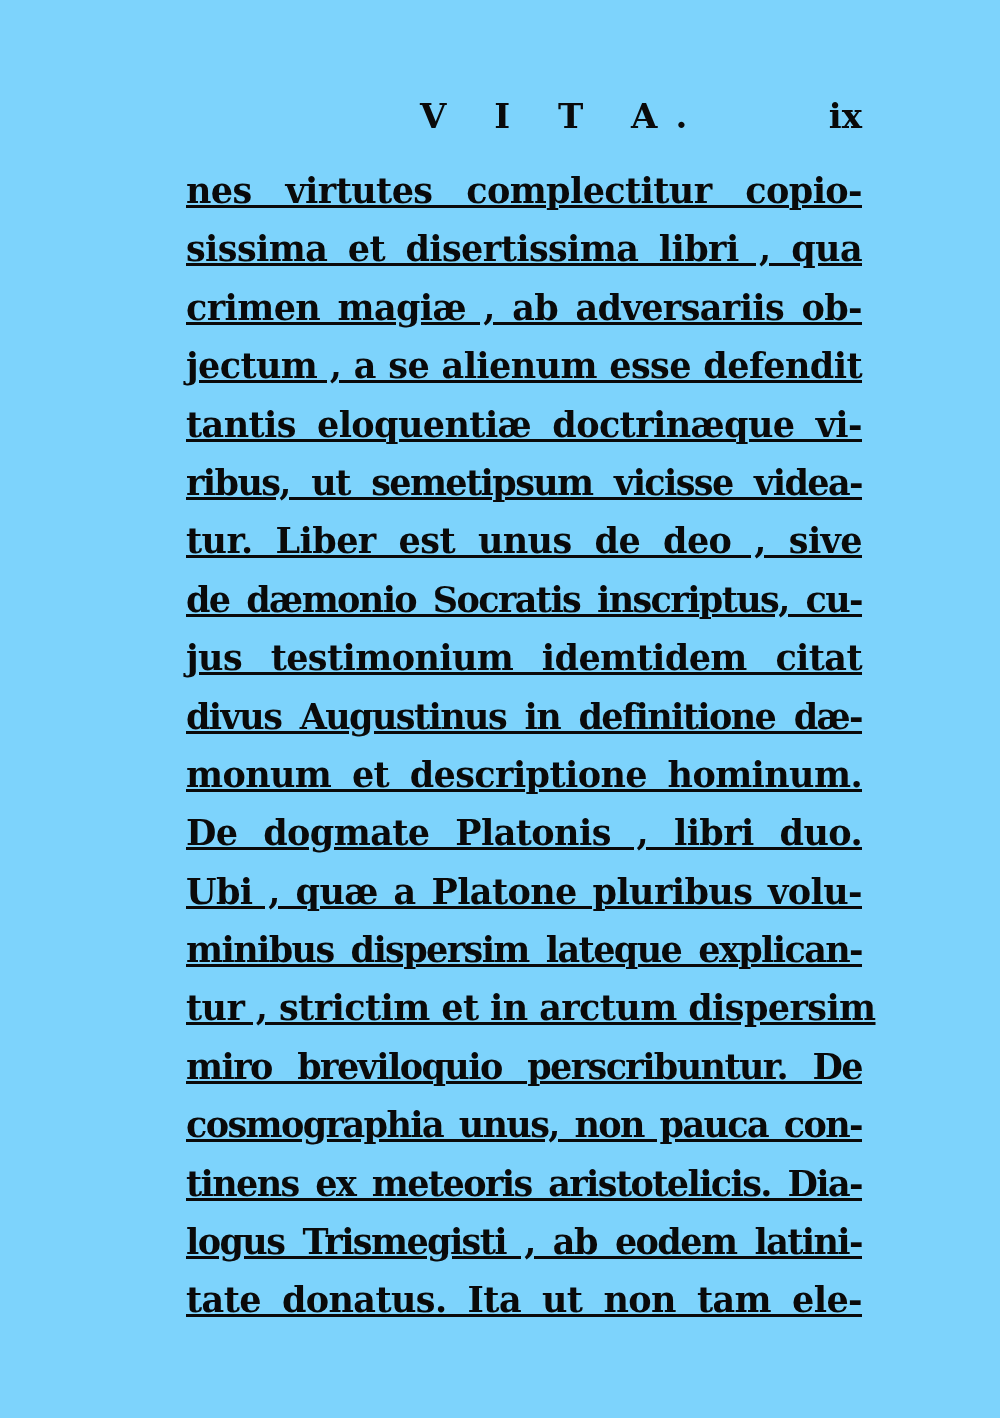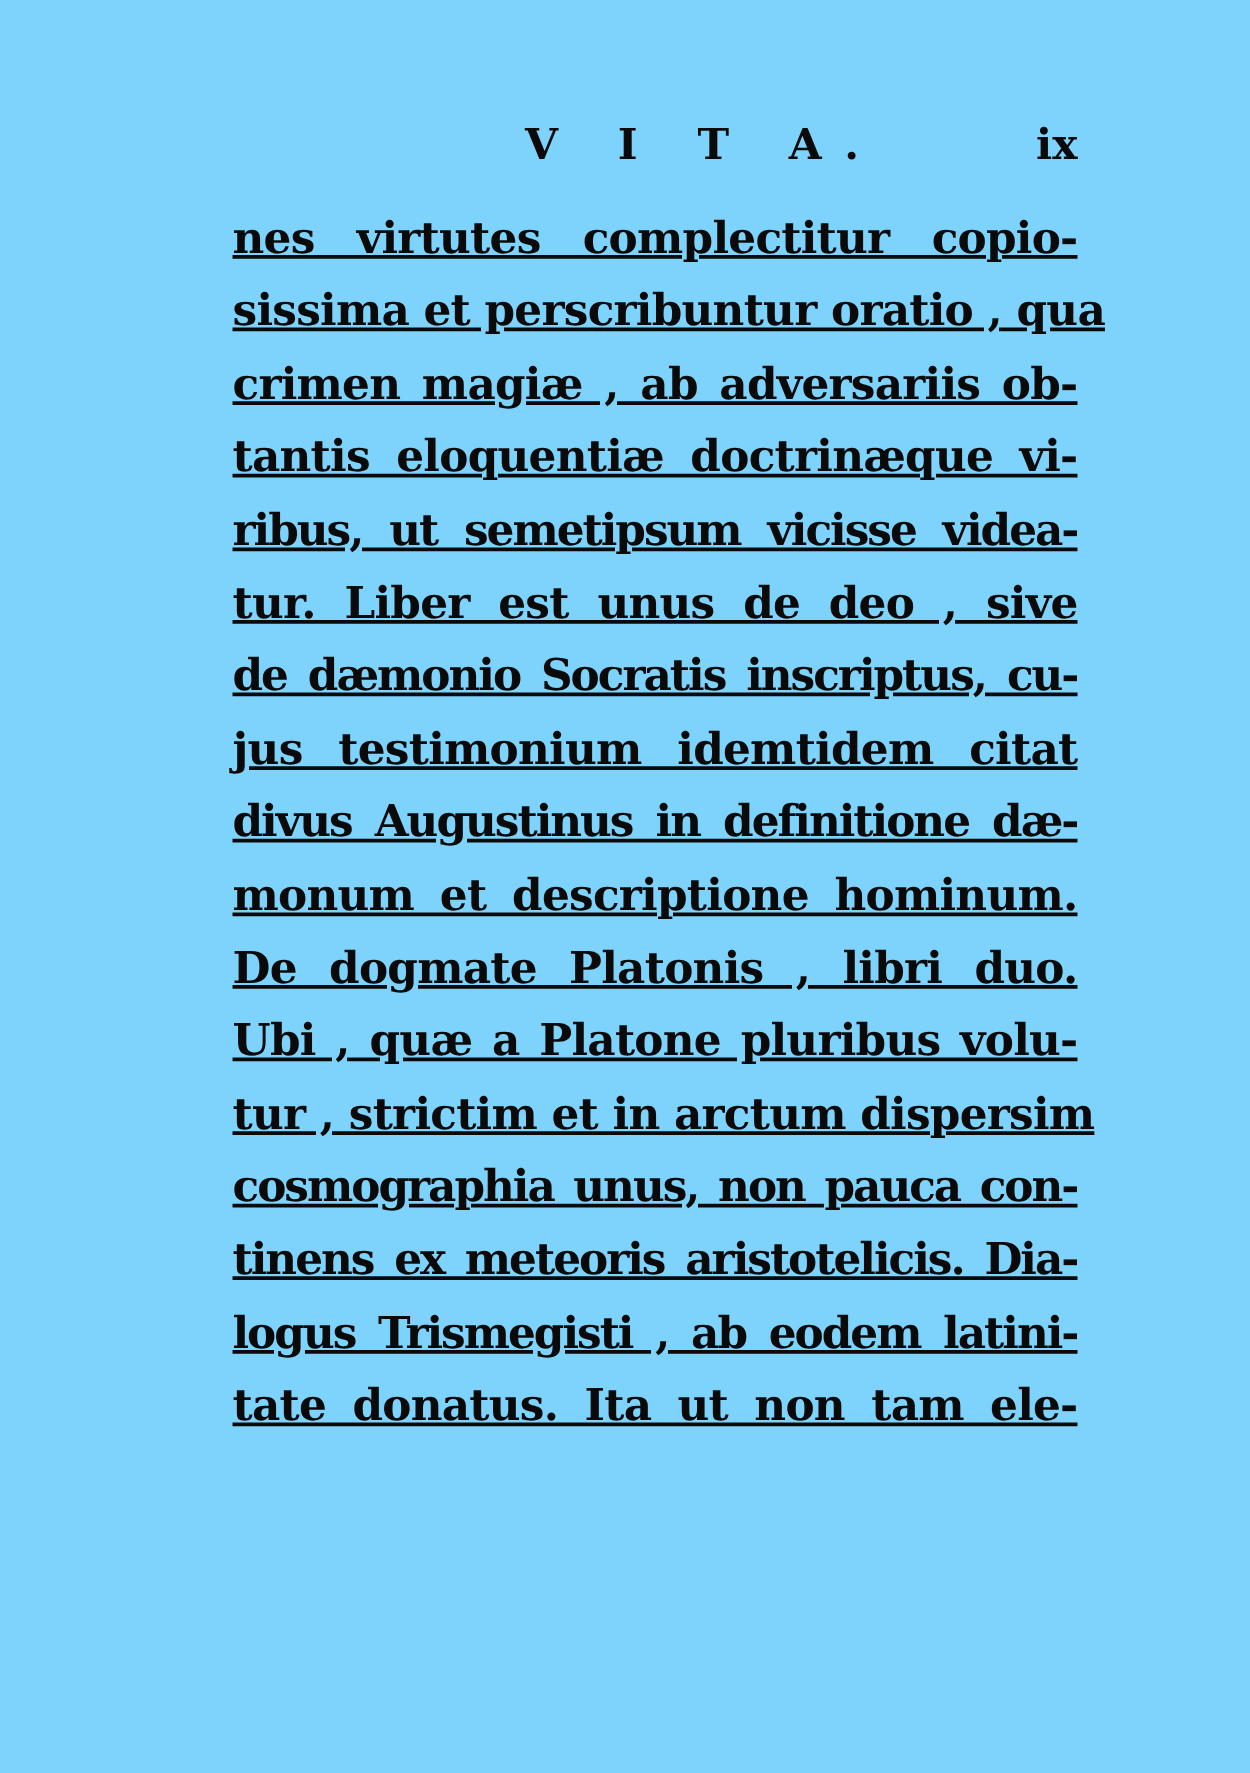--- a/index.html
+++ b/index.html
@@ -33,30 +33,33 @@
 <body>
 
 <div class="page">
   <div class="header">
     <span class="running-title">V I T A.</span>
     <span class="page-number">ix</span>
   </div>
 
   <div class="body-text">
     <div class="line">nes virtutes complectitur copio-</div>
-    <div class="line">sissima et perscribuntur oratio , qua</div>
+    <div class="line">sissima et disertissima libri , qua</div>
     <div class="line">crimen magiæ , ab adversariis ob-</div>
+    <div class="line">jectum , a se alienum esse defendit</div>
     <div class="line">tantis eloquentiæ doctrinæque vi-</div>
     <div class="line tight">ribus, ut semetipsum vicisse videa-</div>
     <div class="line">tur. Liber est unus de deo , sive</div>
     <div class="line tight">de dæmonio Socratis inscriptus, cu-</div>
     <div class="line">jus testimonium idemtidem citat</div>
     <div class="line tight">divus Augustinus in definitione dæ-</div>
     <div class="line">monum et descriptione hominum.</div>
     <div class="line">De dogmate Platonis , libri duo.</div>
     <div class="line">Ubi , quæ a Platone pluribus volu-</div>
+    <div class="line tight">minibus dispersim lateque explican-</div>
     <div class="line">tur , strictim et in arctum dispersim</div>
+    <div class="line tight">miro breviloquio perscribuntur. De</div>
     <div class="line tight">cosmographia unus, non pauca con-</div>
     <div class="line tight">tinens ex meteoris aristotelicis. Dia-</div>
     <div class="line tight">logus Trismegisti , ab eodem latini-</div>
     <div class="line">tate donatus. Ita ut non tam ele-</div>
   </div>
 </div>
 
 </body></html>

